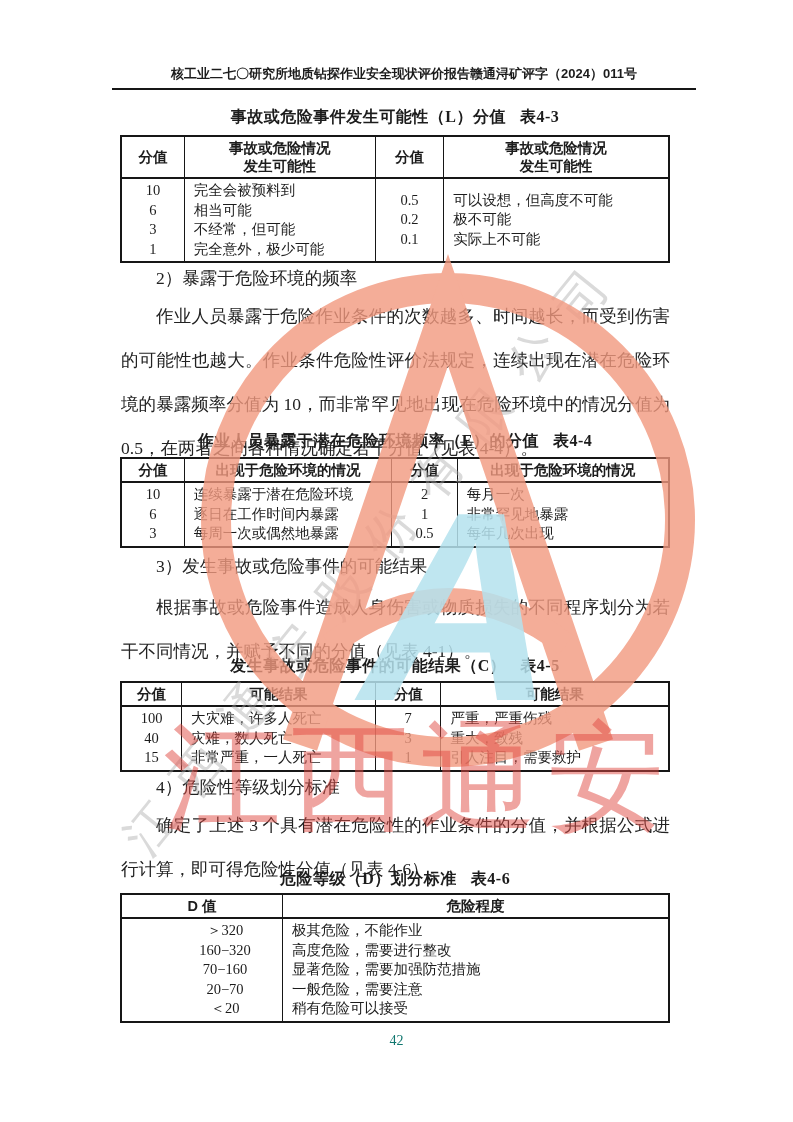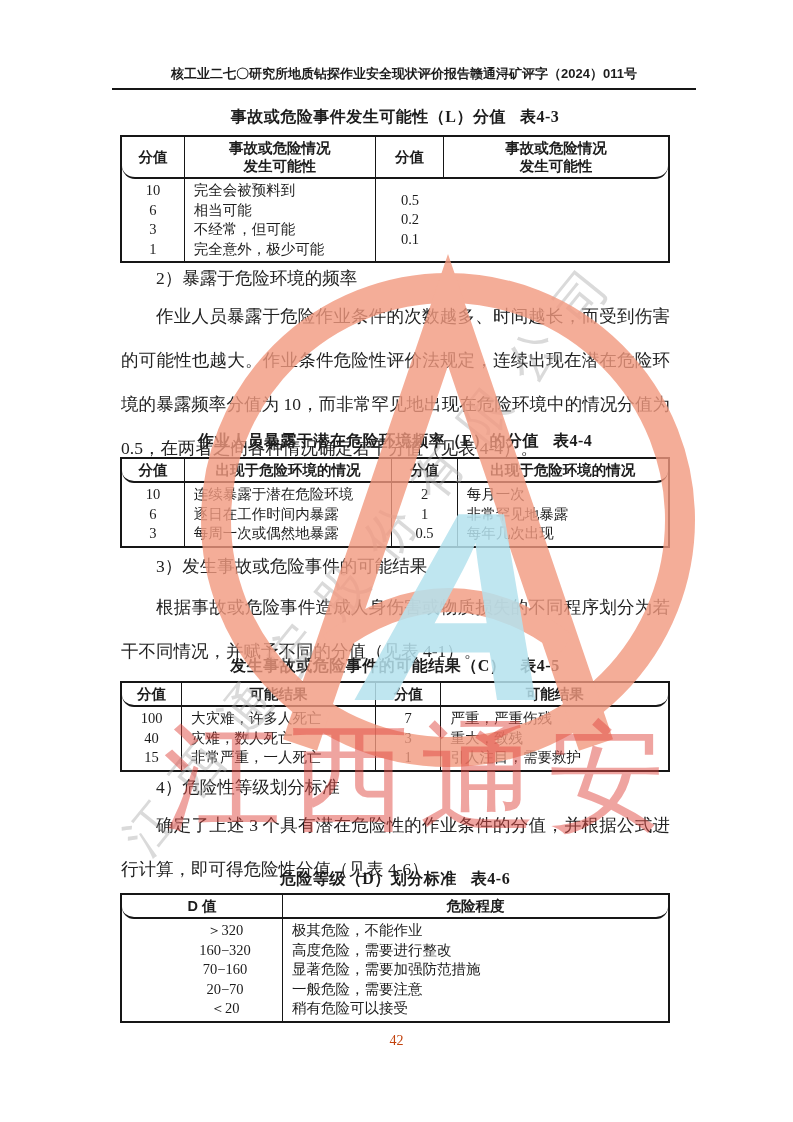--- a/index.html
+++ b/index.html
@@ -23,21 +23,21 @@
   }
   .tbl-title .tag{margin-left:14px;}
   
   .tbl{
     position:absolute;left:120px;width:550px;box-sizing:border-box;
     border:2px solid #161616;font-size:14.5px;
   }
   .trow{display:flex;width:100%;box-sizing:border-box;}
   .thead{
     border-bottom:2px solid #161616;
-    font-family:"Liberation Sans", sans-serif;font-weight:700;border-radius:13px;
+    font-family:"Liberation Sans", sans-serif;font-weight:700;
   }
   .c{box-sizing:border-box;border-right:1.5px solid #161616;}
   .c:last-child{border-right:none;}
   .hc{display:flex;align-items:center;justify-content:center;text-align:center;padding:2px 2px;}
   .pre{white-space:pre-line;line-height:18px;}
   .scores{display:flex;flex-direction:column;align-items:center;text-align:center;padding:2px 0;line-height:19.5px;}
   .descs{display:flex;flex-direction:column;padding:2px 0 2px 9px;line-height:19.5px;}
   .vcenter{justify-content:center;}
   
   .t43 .c1{width:11.5%;} .t43 .c2{width:35%;} .t43 .c3{width:12.5%;} .t43 .c4{width:41%;}
@@ -47,21 +47,21 @@
   .t44 .hc,.t45 .hc,.t46 .hc{height:22px;padding:0;}
   
   .para,.heading{
     position:absolute;left:121px;width:549px;
     font-size:17.5px;color:#222;
   }
   .heading{line-height:28px;text-indent:2em;}
   .para{line-height:44px;text-indent:2em;text-align:justify;}
   .pagenum{
     position:absolute;top:1033px;left:0;width:793px;text-align:center;
-    font-size:14px;color:#c2410c;
+    font-size:14px;color:#0f766e;
   }
   
   .watermark{
     position:absolute;top:0;left:0;width:793px;height:1122px;
     pointer-events:none;z-index:5;
   }
 </style>
 </head>
 <body>
 
@@ -96,20 +96,25 @@
         <div>完全会被预料到</div>
         <div>相当可能</div>
         <div>不经常，但可能</div>
         <div>完全意外，极少可能</div>
       </div>
       <div class="c c3 scores vcenter">
         <div>0.5</div>
         <div>0.2</div>
         <div>0.1</div>
       </div>
+      <div class="c c4 descs vcenter">
+        <div>可以设想，但高度不可能</div>
+        <div>极不可能</div>
+        <div>实际上不可能</div>
+      </div>
     </div>
   </div>
 
   <div class="heading" style="top:264px">2）暴露于危险环境的频率</div>
   <div class="para" style="top:294px">作业人员暴露于危险作业条件的次数越多、时间越长，而受到伤害的可能性也越大。作业条件危险性评价法规定，连续出现在潜在危险环境的暴露频率分值为 10，而非常罕见地出现在危险环境中的情况分值为 0.5，在两者之间各种情况确定若干分值（见表 4-4）。</div>
 
   <div class="tbl-title" style="top:431px">
     <span>作业人员暴露于潜在危险环境频率（E）的分值</span><span class="tag">表4-4</span>
   </div>
 

